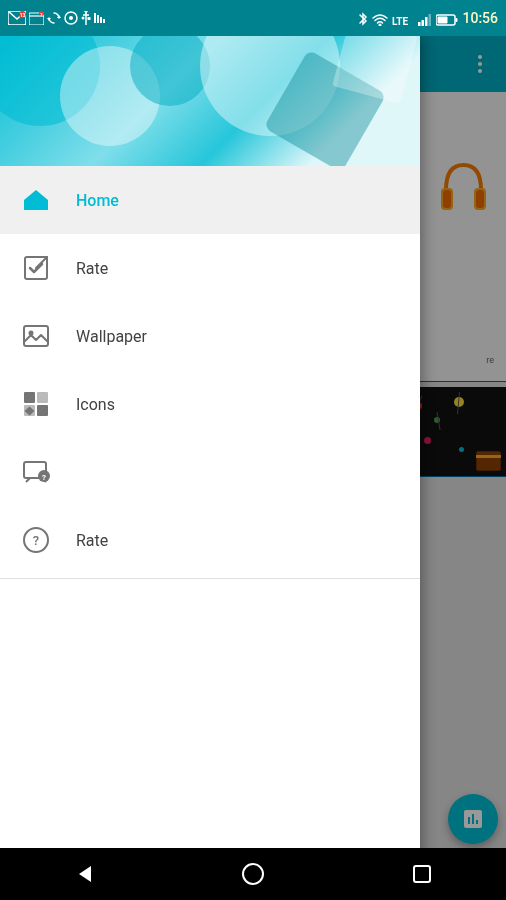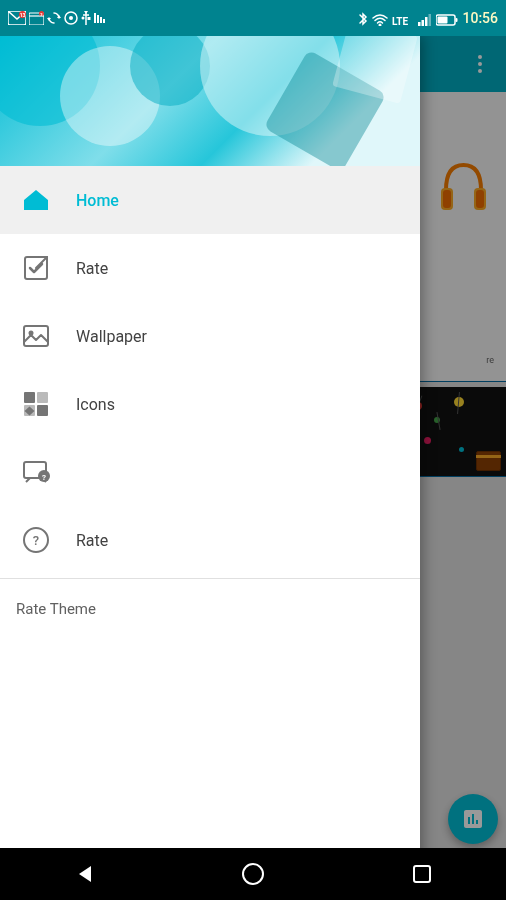--- a/index.html
+++ b/index.html
@@ -610,23 +610,20 @@
         <svg width="28" height="28" viewBox="0 0 28 28">
           <circle cx="14" cy="14" r="12" fill="none" stroke="#757575" stroke-width="2"></circle>
           <text x="14" y="19" fill="#757575" font-size="13" text-anchor="middle" font-weight="500">?</text>
         </svg>
       </div>
       <span class="menu-label">Rate</span>
     </div>
 
     <div class="drawer-divider"></div>
 
-    <div class="footer-item">
-      <span class="footer-label">Rate Theme</span>
-    </div>
   </div>
 </div>
 
 <div class="nav-bar">
   <div class="nav-btn">
     <svg width="24" height="24" viewBox="0 0 24 24">
       <polygon points="19,4 7,12 19,20" fill="white"></polygon>
     </svg>
   </div>
   <div class="nav-btn">

